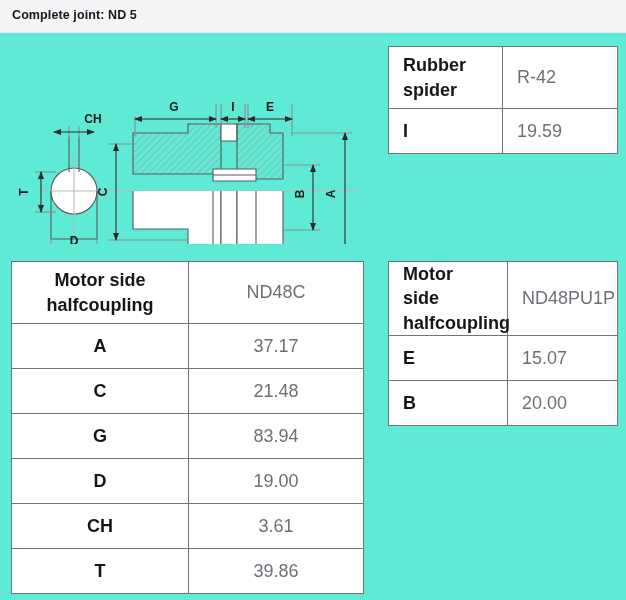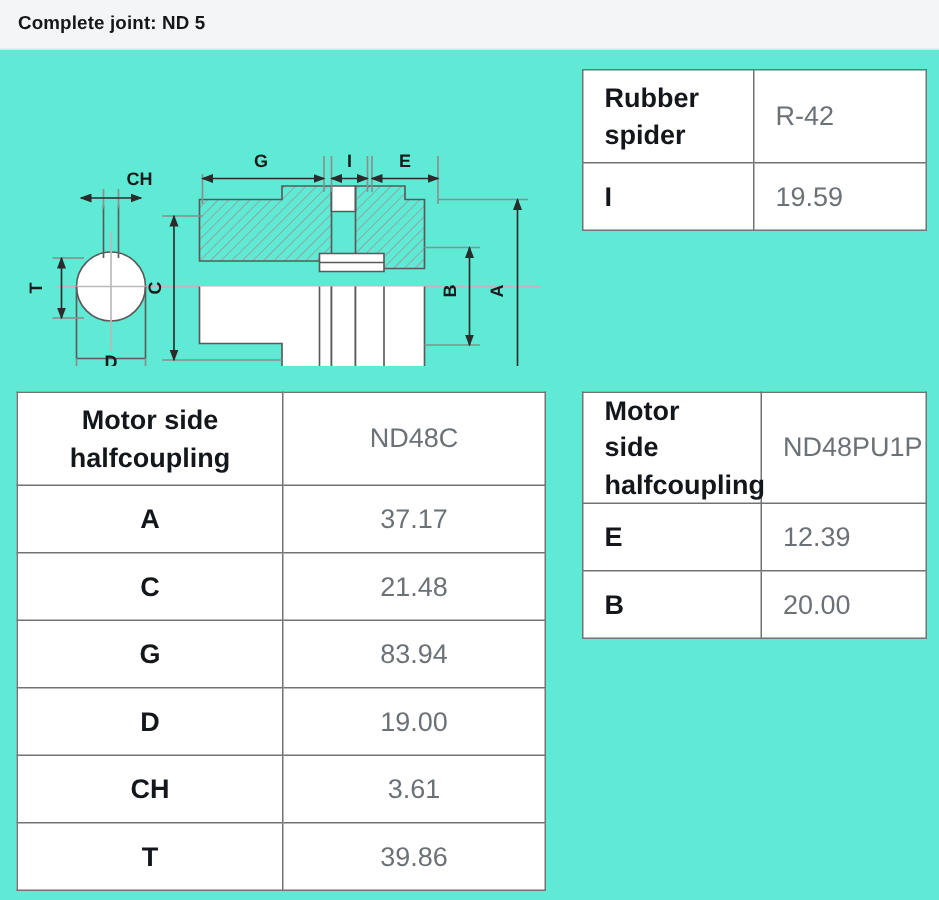--- a/index.html
+++ b/index.html
@@ -296,21 +296,21 @@
         <col class="c1">
         <col class="c2">
       </colgroup>
     <tbody>
       <tr>
         <td class="head-label">Motor side halfcoupling</td>
         <td class="head-value">ND48PU1P</td>
       </tr>
       <tr>
         <td class="label">E</td>
-        <td class="value">12.39</td>
+        <td class="value">15.07</td>
       </tr>
       <tr>
         <td class="label">B</td>
         <td class="value">20.00</td>
       </tr>
     </tbody>
   </table>
 
 </div>
 

